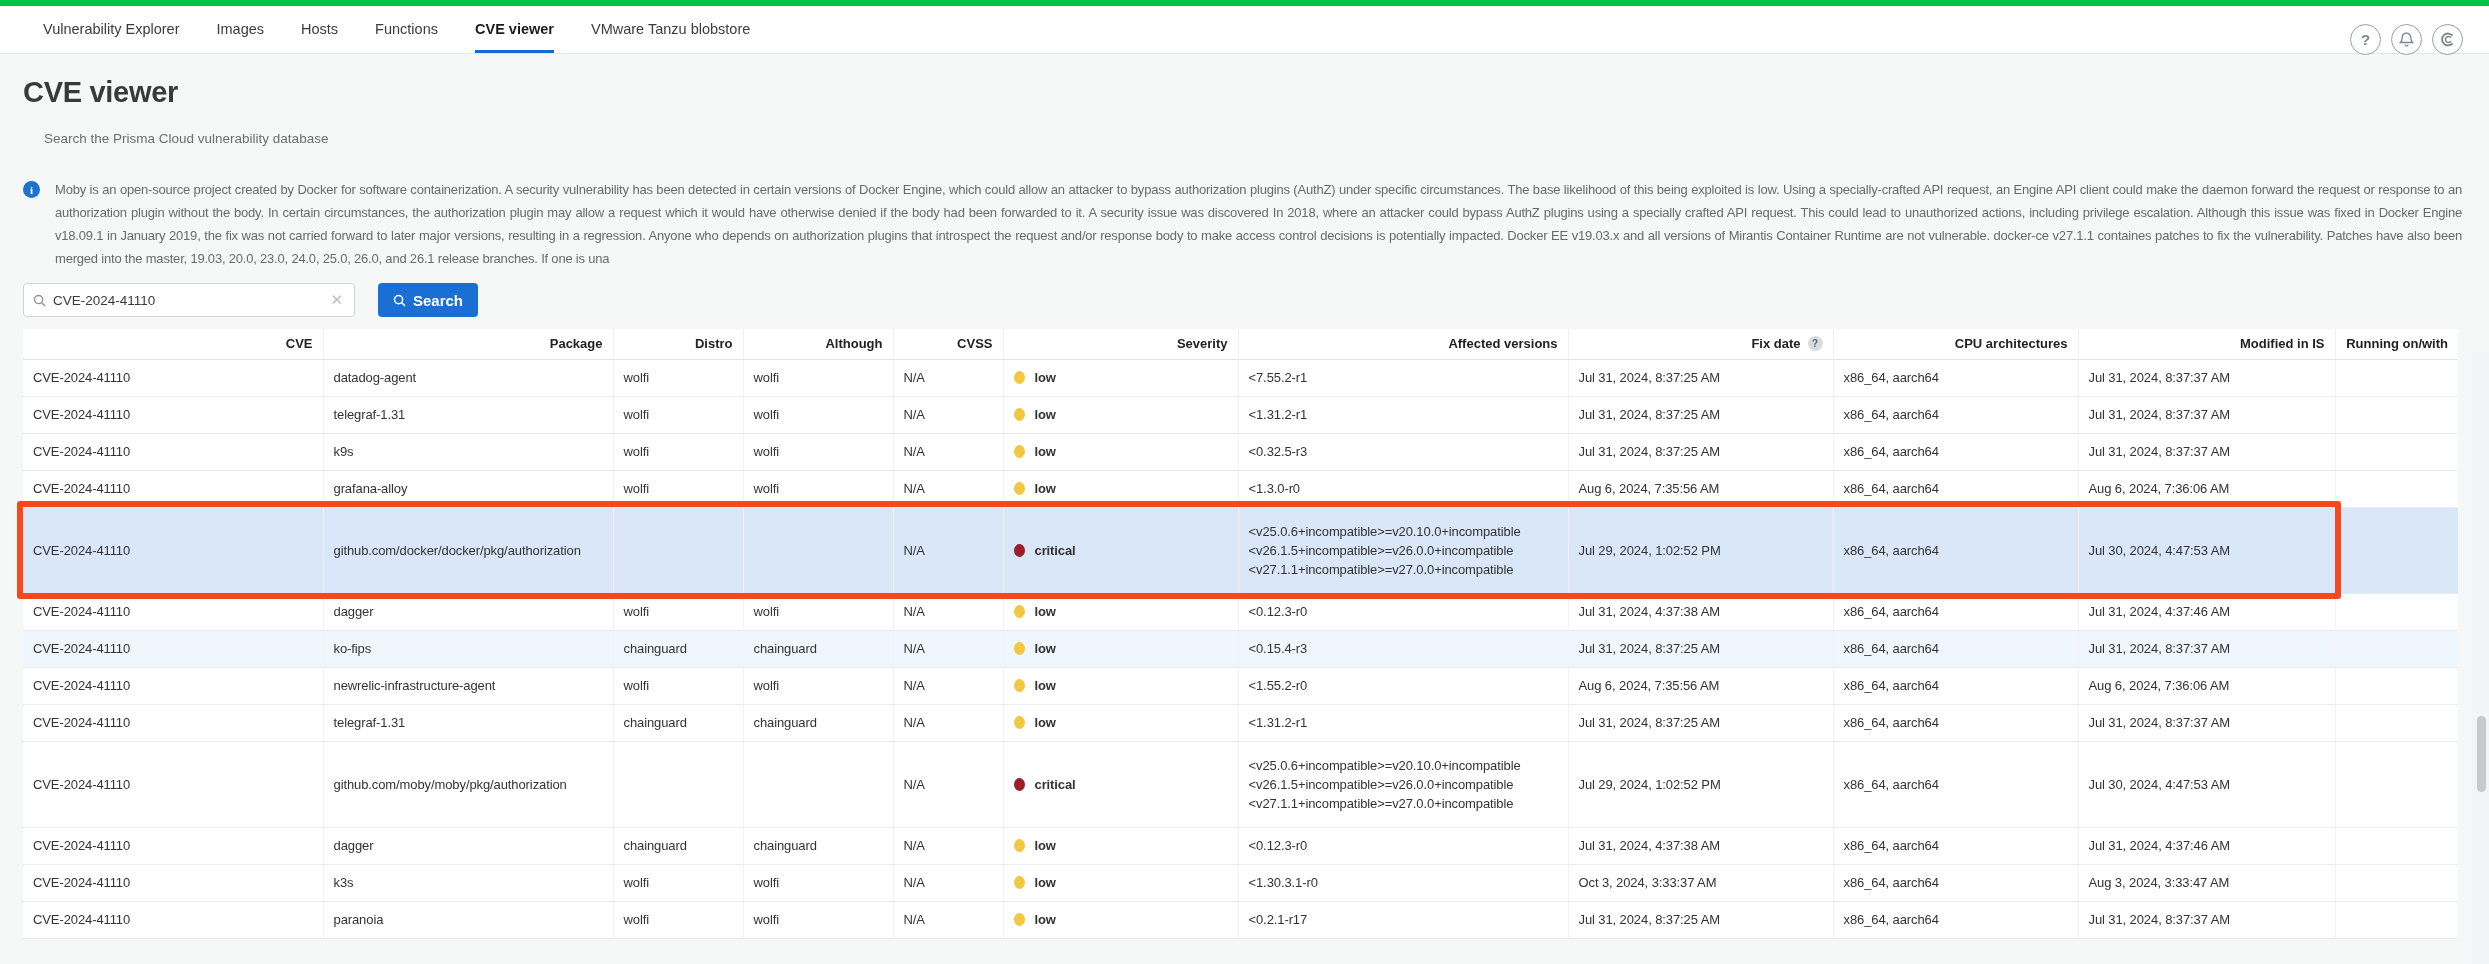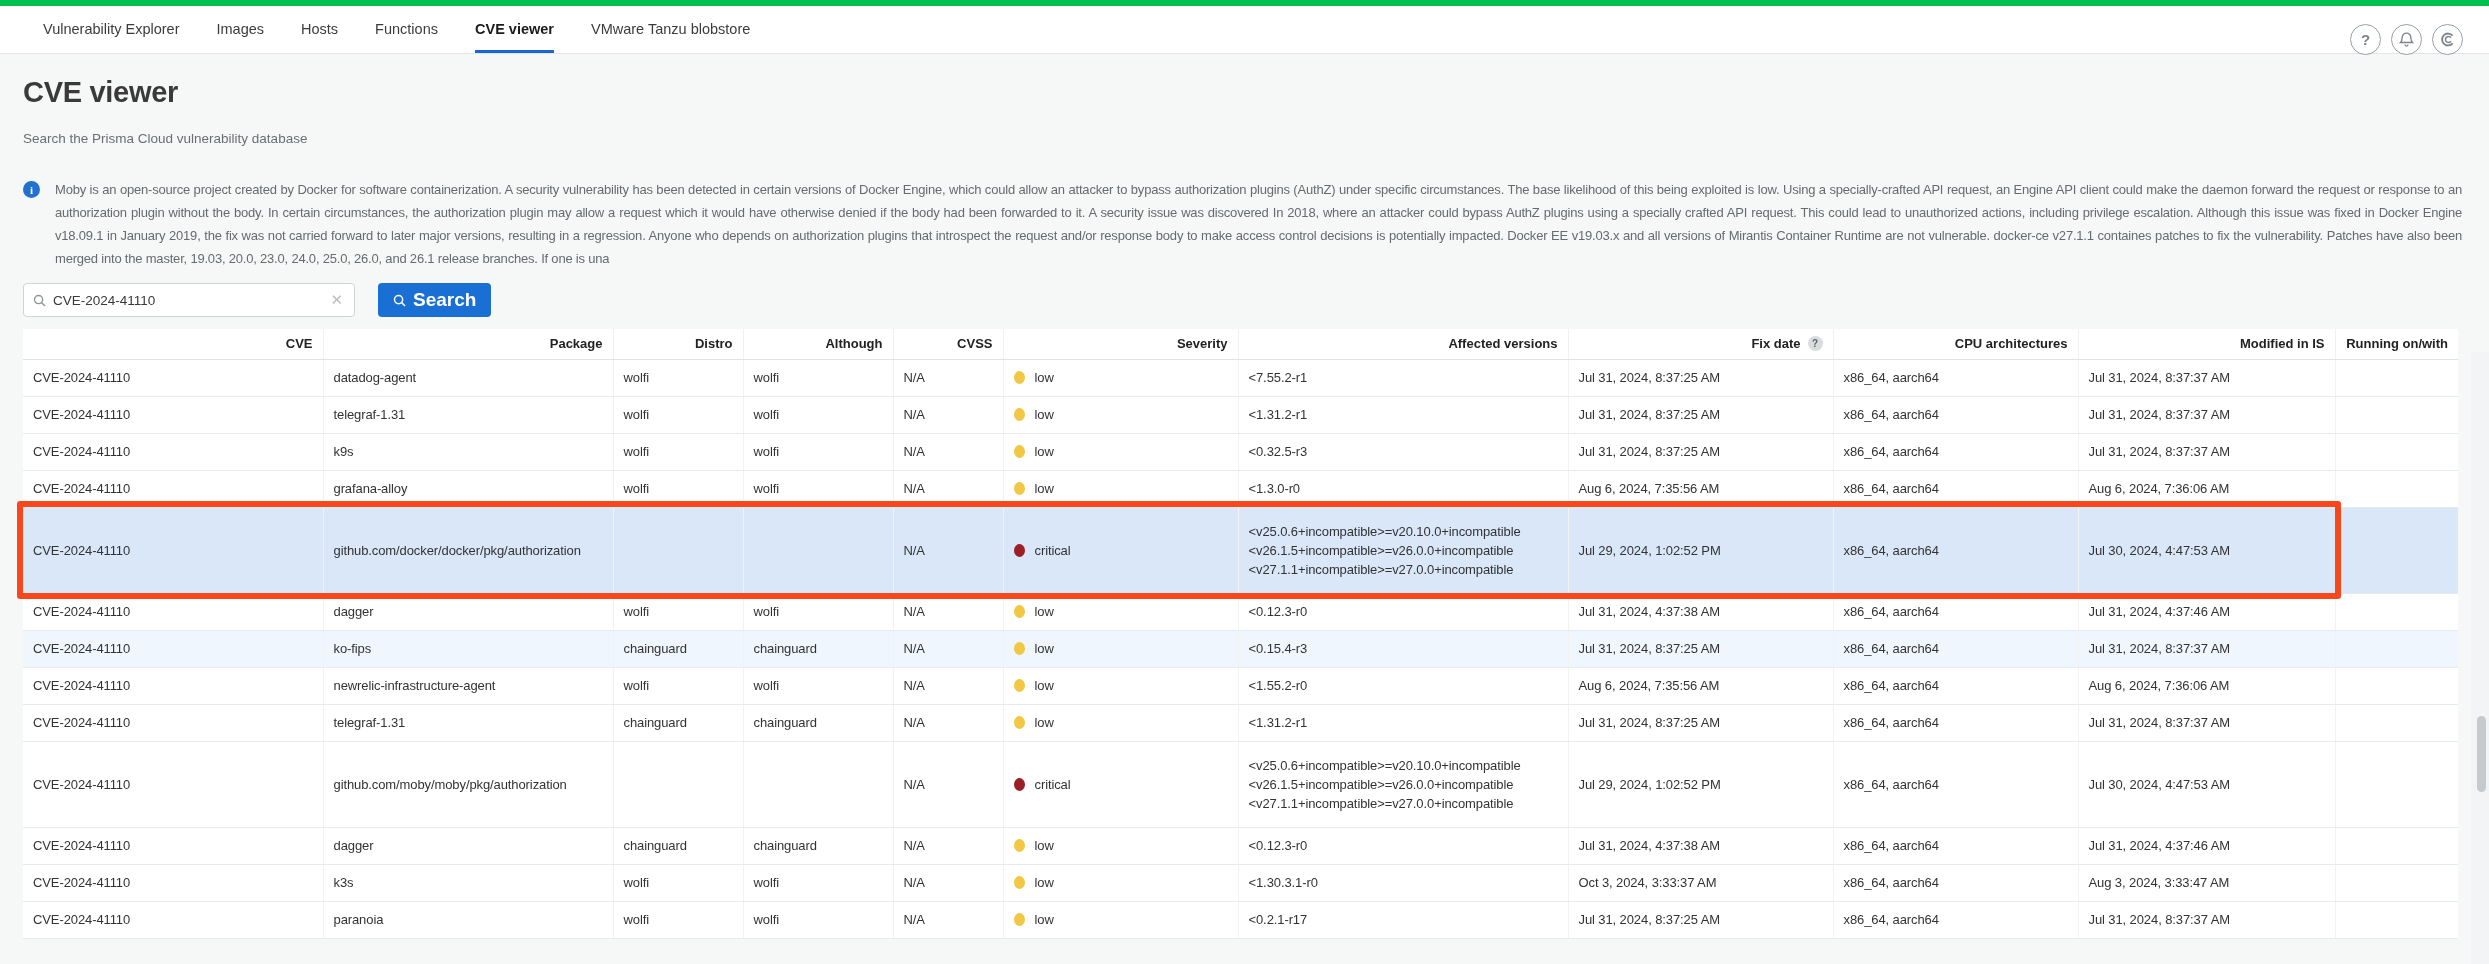--- a/index.html
+++ b/index.html
@@ -15,56 +15,56 @@
   .tab { padding-bottom:13px; cursor:pointer; border-bottom:3.5px solid transparent; }
   .tab.active { font-weight:700; color:#1b1b1b; border-bottom-color:#1867d2; }
 
   .header-icons { position:absolute; right:26px; top:18px; display:flex; gap:10px; }
   .hicon { width:31px; height:31px; border:1.6px solid #98a0a6; border-radius:50%;
            display:flex; align-items:center; justify-content:center; color:#7c858c;
            font-size:15px; font-weight:700; cursor:pointer; background:#fff; }
 
   .content { padding:0 0 0 23px; }
   .page-title { font-size:29px; font-weight:600; color:#3a3a3a; margin:22px 0 0 0; letter-spacing:-0.3px; }
-  .page-subtitle { font-size:13.5px; color:#6b6f72; margin-top:22px; }
+  .page-subtitle { font-size:13.5px; color:#6b6f72; margin-top:22px;margin-left:21px; }
 
   .info-row { display:flex; margin-top:32px; padding-right:27px; }
   .info-icon { flex:0 0 17px; width:17px; height:17px; margin-top:3px; border-radius:50%;
                background:#2172ce; color:#fff; font-size:11px; font-weight:700;
                display:flex; align-items:center; justify-content:center; font-family:"Liberation Serif",serif; }
   .info-text { margin-left:15px; font-size:13px; letter-spacing:-0.2px; line-height:23px;
                color:#676b6e; text-align:justify; }
 
   .search-row { display:flex; margin-top:13px; align-items:center; }
   .search-box { width:332px; height:34px; background:#fff; border:1px solid #cfd3d6; border-radius:4px;
                 display:flex; align-items:center; padding:0 9px; }
   .search-box input { border:none; outline:none; flex:1; font-size:13.5px; color:#3a3a3a;
                       font-family:inherit; background:transparent; margin-left:7px; }
   .clear-x { color:#b9bec2; font-size:15px; cursor:pointer; padding:0 2px; }
   .search-btn { margin-left:23px; height:34px; padding:0 15px; background:#1a6fd4; border:none; border-radius:4px;
-                color:#fff; font-size:19px; font-weight:700; display:flex; align-items:center; gap:7px;
+                color:#fff; font-size:15px; font-weight:700; display:flex; align-items:center; gap:7px;
                 cursor:pointer; font-family:inherit; }
 
   .table-wrap { position:relative; margin-top:12px; width:2435px; }
   table { border-collapse:collapse; table-layout:fixed; width:2435px; background:#fff; }
   col.c-cve{width:300px} col.c-pkg{width:290px} col.c-distro{width:130px} col.c-rel{width:150px}
   col.c-cvss{width:110px} col.c-sev{width:235px} col.c-aff{width:330px} col.c-fix{width:265px}
   col.c-cpu{width:245px} col.c-mod{width:257px} col.c-run{width:123px}
   th { text-align:right; font-size:13px; font-weight:700; color:#222; padding:7px 10px; height:30px;
        border-bottom:1px solid #e0e2e4; border-right:1px solid #eef0f1; white-space:nowrap; cursor:pointer; }
   th:last-child { border-right:none; }
   td { font-size:13px; letter-spacing:-0.1px; color:#333; padding:6px 10px; vertical-align:middle;
        border-bottom:1px solid #e8eaeb; border-right:1px solid #f0f2f3; overflow:hidden; white-space:nowrap; }
   td:last-child { border-right:none; }
   tr.r-std { height:37px; }
   tr.r-tall { height:86px; }
   tr { background:#fff; cursor:pointer; }
   tr.hl td { background:#d9e7f9; }
   tr.hover td { background:#eff6fd; }
-  .sev { display:flex; align-items:center; gap:10px; }
+  .sev { display:flex; align-items:center; gap:10px;font-weight:bold; }
   .dot { width:11px; height:13px; border-radius:50%; flex:0 0 auto; }
   .aff-line { line-height:19px; }
   .help-badge { display:inline-flex; width:15px; height:15px; border-radius:50%; background:#d9dcde;
                 color:#5f6569; font-size:10px; align-items:center; justify-content:center;
                 margin-left:7px; vertical-align:1px; font-weight:700; }
 
   .hl-border { position:absolute; left:-6px; top:172px; width:2324px; height:98px;
                border:6px solid #f7481d; border-radius:3px; pointer-events:none; z-index:5; }
 
   .scroll-track { position:absolute; right:0; top:352px; width:18px; height:612px; background:#f3f4f5; }

